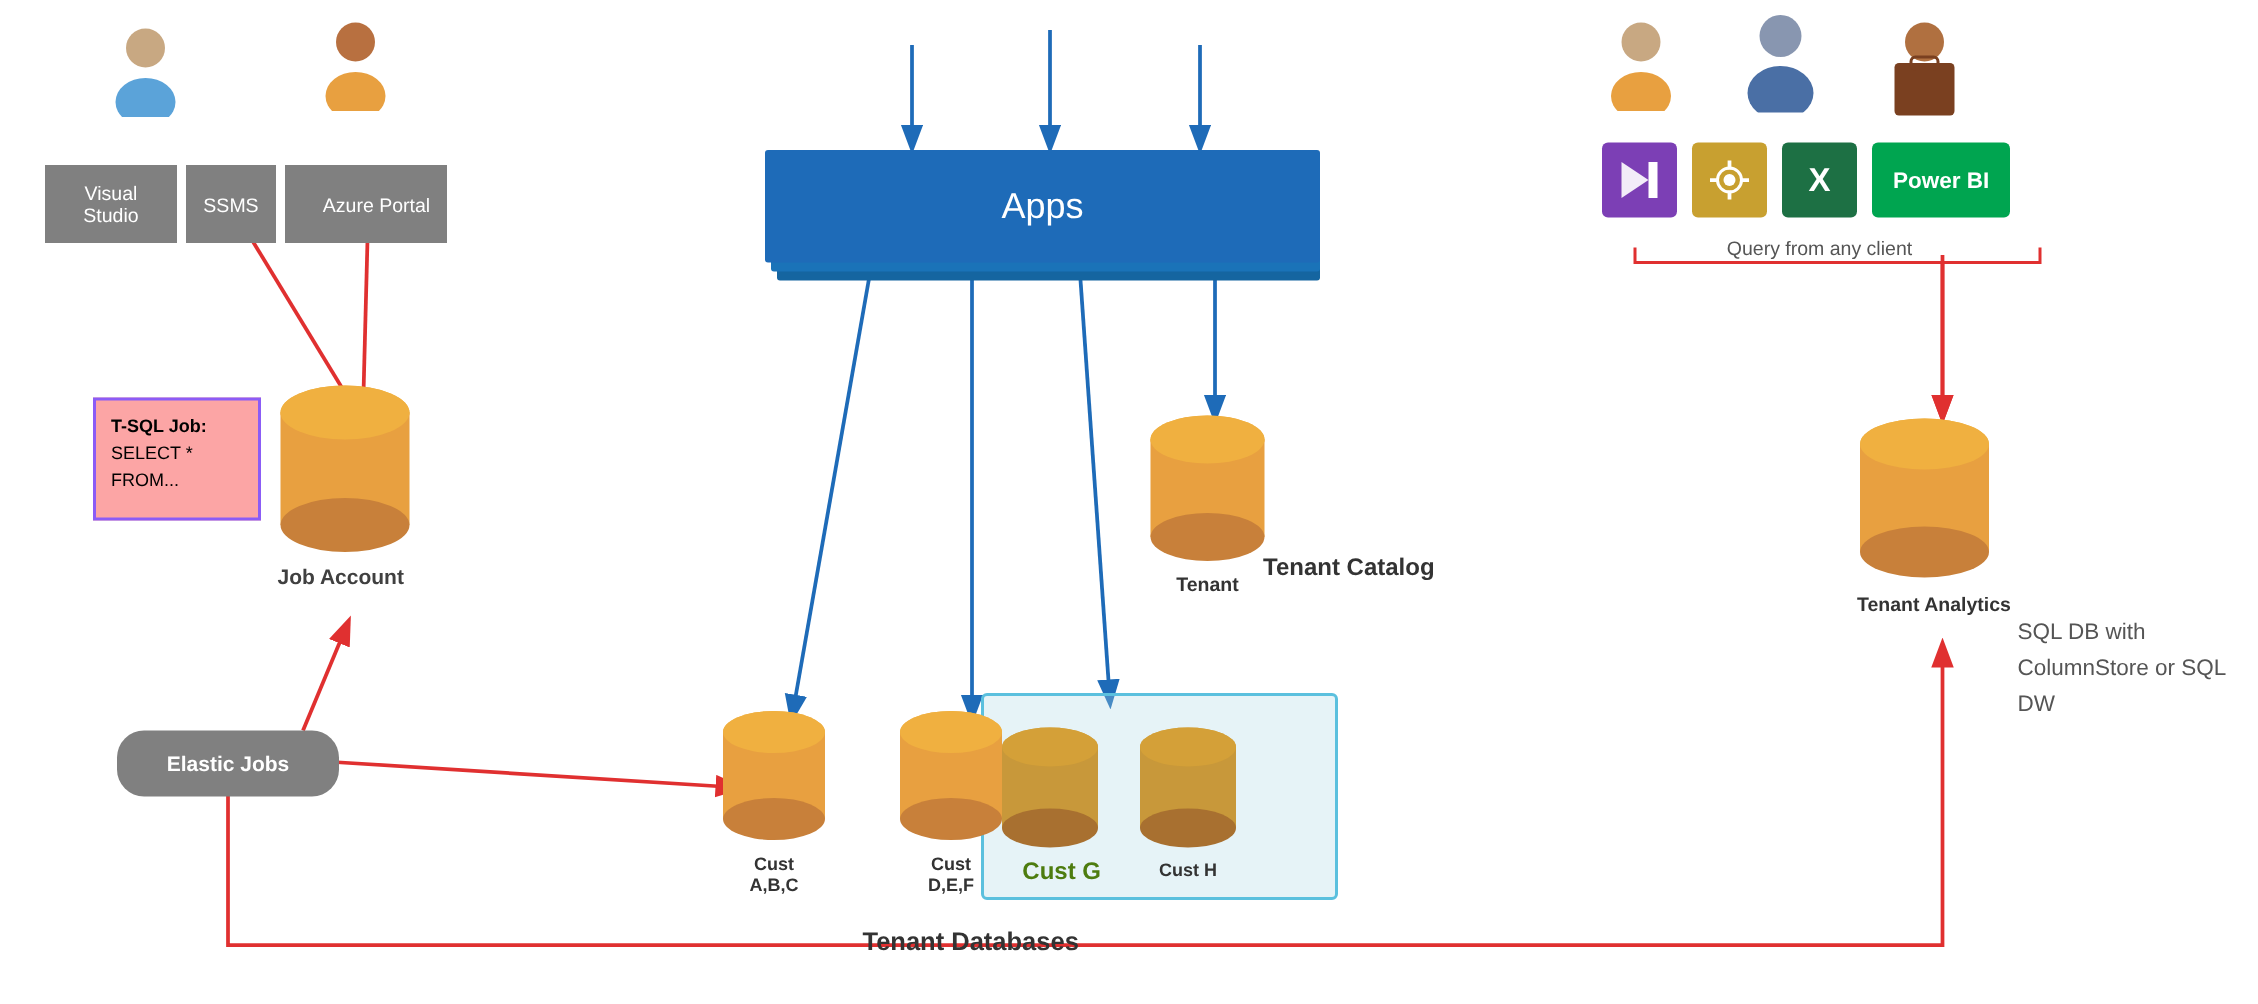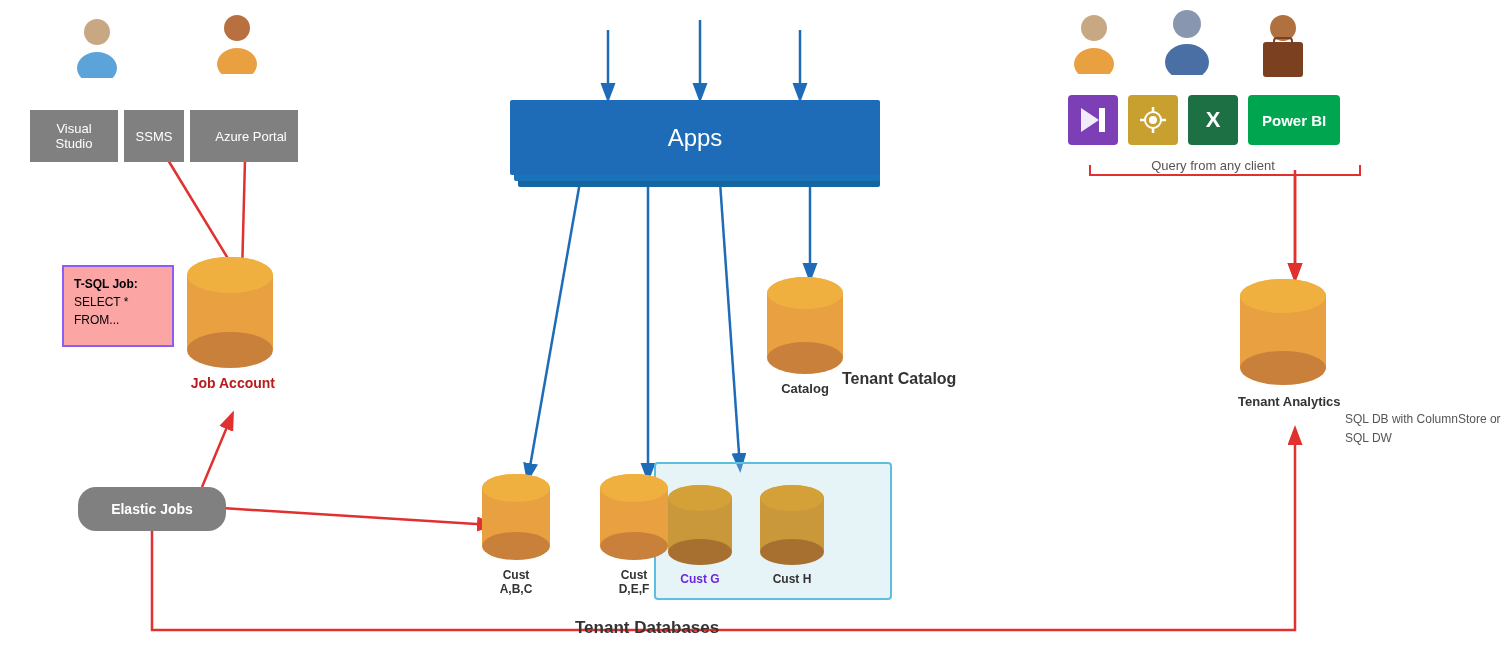--- a/index.html
+++ b/index.html
@@ -158,21 +158,21 @@
     <span>SELECT *<br>FROM...</span>
   </div>
 
   <div style="position:absolute; top:255px; left:185px;">
     <svg width="90" height="120" viewBox="0 0 90 120">
       <ellipse cx="45" cy="20" rx="43" ry="18" fill="#f0b040"></ellipse>
       <rect x="2" y="20" width="86" height="75" fill="#e8a040"></rect>
       <ellipse cx="45" cy="95" rx="43" ry="18" fill="#c8803a"></ellipse>
       <ellipse cx="45" cy="20" rx="43" ry="18" fill="#f0b040"></ellipse>
     </svg>
-    <div style="text-align:right; font-size:14px; font-weight:600; color:#b91c1c; margin-top:-4px;">
+    <div style="text-align:left; font-size:14px; font-weight:600; color:#404040; margin-top:-4px;">
       <span>Job Account</span>
     </div>
   </div>
 
   <div class="elastic-jobs-box" style="top:487px; left:78px; width:148px; height:44px; display:flex; align-items:center; justify-content:center;border-radius:18px;">
     <span>Elastic Jobs</span>
   </div>
 
   <div style="position:absolute; top:100px; left:510px; width:370px; height:95px;padding-left:13px;">
 
@@ -185,21 +185,21 @@
   </div>
 
   <div style="position:absolute; top:275px; left:765px;">
     <svg width="80" height="100" viewBox="0 0 80 100">
       <ellipse cx="40" cy="18" rx="38" ry="16" fill="#f0b040"></ellipse>
       <rect x="2" y="18" width="76" height="65" fill="#e8a040"></rect>
       <ellipse cx="40" cy="83" rx="38" ry="16" fill="#c8803a"></ellipse>
       <ellipse cx="40" cy="18" rx="38" ry="16" fill="#f0b040"></ellipse>
     </svg>
     <div style="text-align:center; font-size:13px; font-weight:600; color:#333; margin-top:2px;">
-      <span>Catalog</span>
+      <span>Tenant</span>
     </div>
   </div>
 
   <div class="diagram-label" style="top:370px; left:842px;">
     <span>Tenant Catalog</span>
   </div>
 
   <div class="tenant-db-box" style="top:462px; left:654px; width:238px; height:138px;">
   </div>
 
@@ -223,21 +223,21 @@
     <div style="text-align:center; font-size:12px; font-weight:600; color:#333; margin-top:2px;">Cust<br>D,E,F</div>
   </div>
 
   <div style="position:absolute; top:484px; left:666px;">
     <svg width="68" height="82" viewBox="0 0 68 82">
       <ellipse cx="34" cy="14" rx="32" ry="13" fill="#d4a038"></ellipse>
       <rect x="2" y="14" width="64" height="54" fill="#c8983a"></rect>
       <ellipse cx="34" cy="68" rx="32" ry="13" fill="#a87030"></ellipse>
       <ellipse cx="34" cy="14" rx="32" ry="13" fill="#d4a038"></ellipse>
     </svg>
-    <div style="text-align:center; font-size:12px; font-weight:600; color:#6d28d9; margin-top:2px;">Cust G</div>
+    <div style="text-align:right; font-size:16px; font-weight:600; color:#4d7c0f; margin-top:2px;">Cust G</div>
   </div>
 
   <div style="position:absolute; top:484px; left:758px;">
     <svg width="68" height="82" viewBox="0 0 68 82">
       <ellipse cx="34" cy="14" rx="32" ry="13" fill="#d4a038"></ellipse>
       <rect x="2" y="14" width="64" height="54" fill="#c8983a"></rect>
       <ellipse cx="34" cy="68" rx="32" ry="13" fill="#a87030"></ellipse>
       <ellipse cx="34" cy="14" rx="32" ry="13" fill="#d4a038"></ellipse>
     </svg>
     <div style="text-align:center; font-size:12px; font-weight:600; color:#333; margin-top:2px;">Cust H</div>
@@ -308,19 +308,19 @@
       <ellipse cx="45" cy="18" rx="43" ry="17" fill="#f0b040"></ellipse>
       <rect x="2" y="18" width="86" height="72" fill="#e8a040"></rect>
       <ellipse cx="45" cy="90" rx="43" ry="17" fill="#c8803a"></ellipse>
       <ellipse cx="45" cy="18" rx="43" ry="17" fill="#f0b040"></ellipse>
     </svg>
     <div style="text-align:center; font-size:13px; font-weight:600; color:#333; margin-top:2px; line-height:1.3;">
       <span>Tenant Analytics</span>
     </div>
   </div>
 
-  <div style="position:absolute; top:410px; left:1345px; font-size:12px; color:#555; line-height:1.6;">
+  <div style="position:absolute; top:410px; left:1345px; font-size:15px; color:#555; line-height:1.6;">
     <span>SQL DB with
 ColumnStore
 or SQL DW</span>
   </div>
 
 </div>
 
 </body></html>

